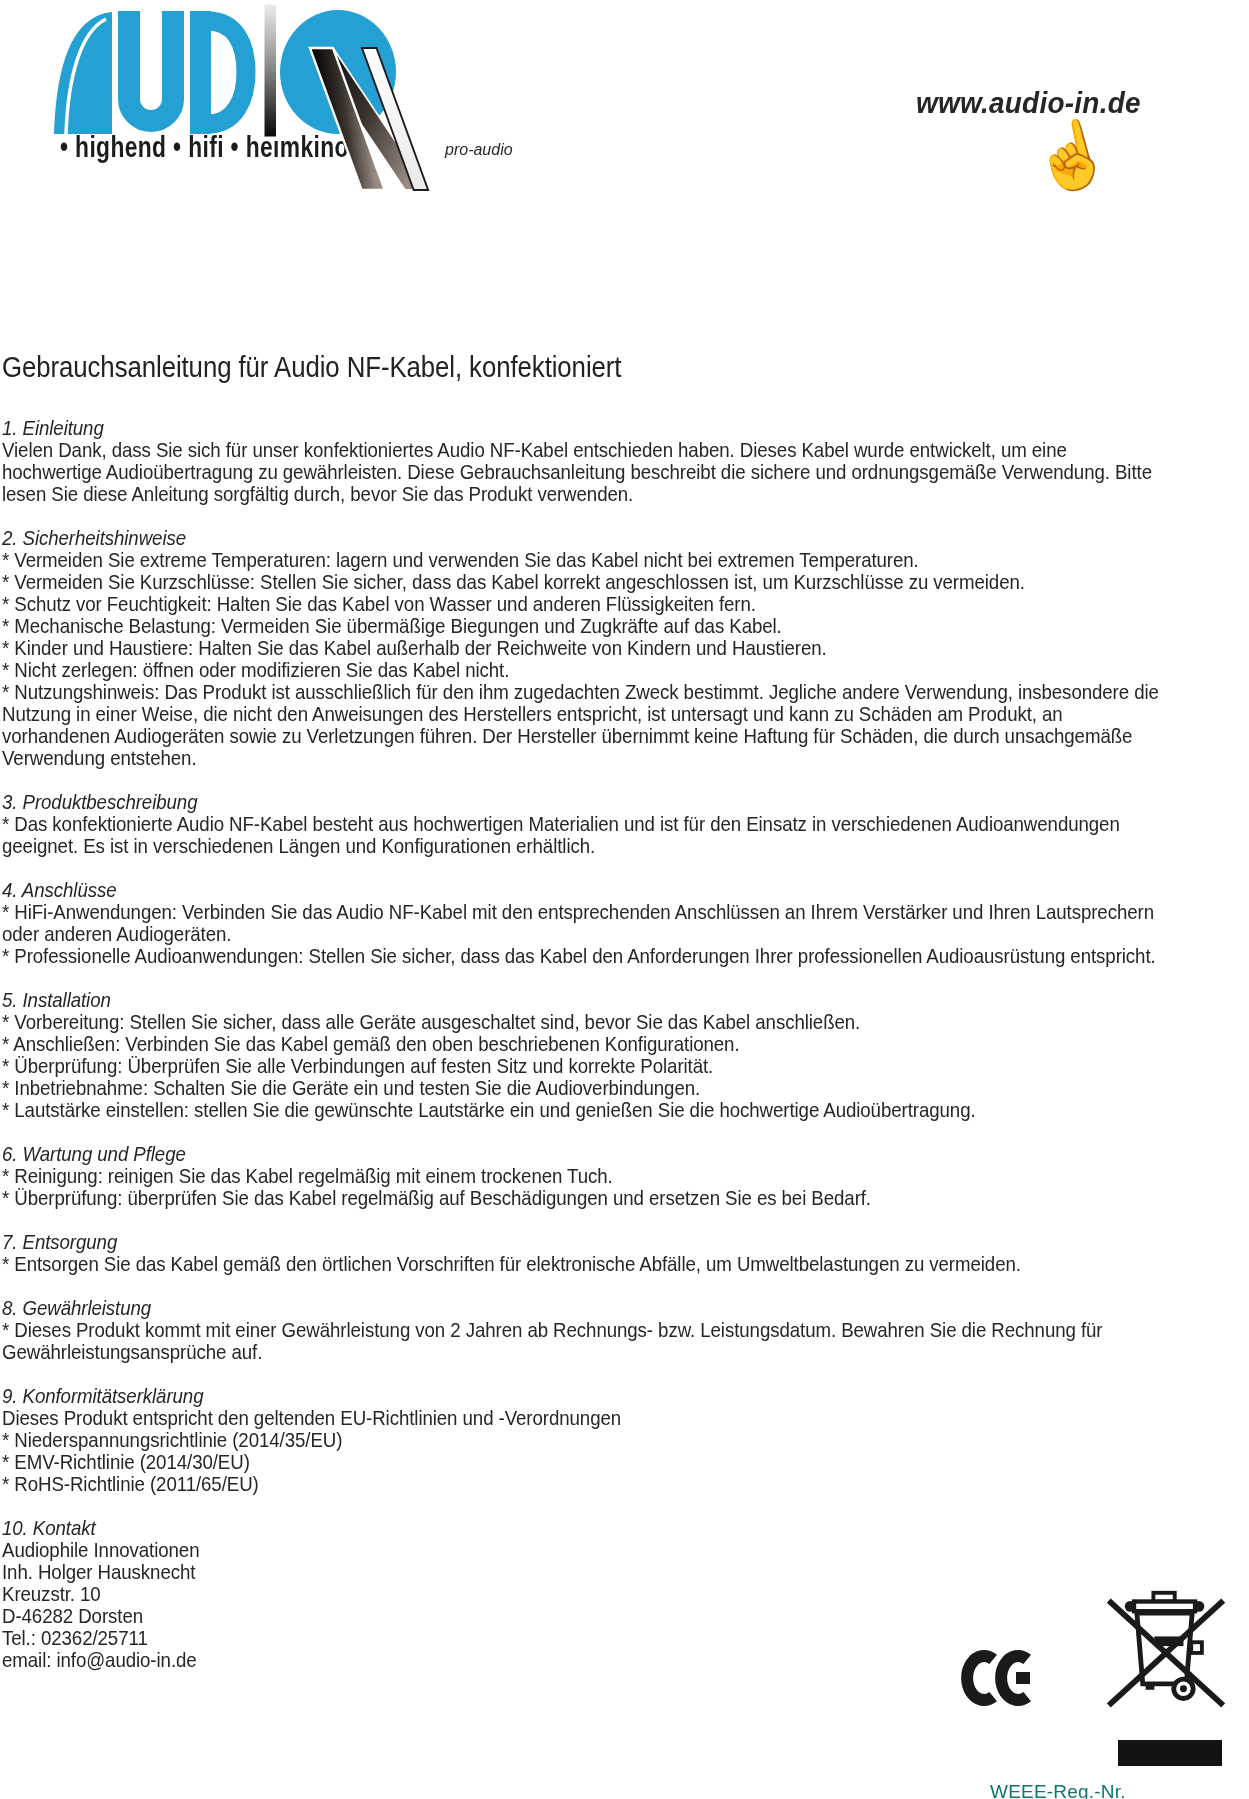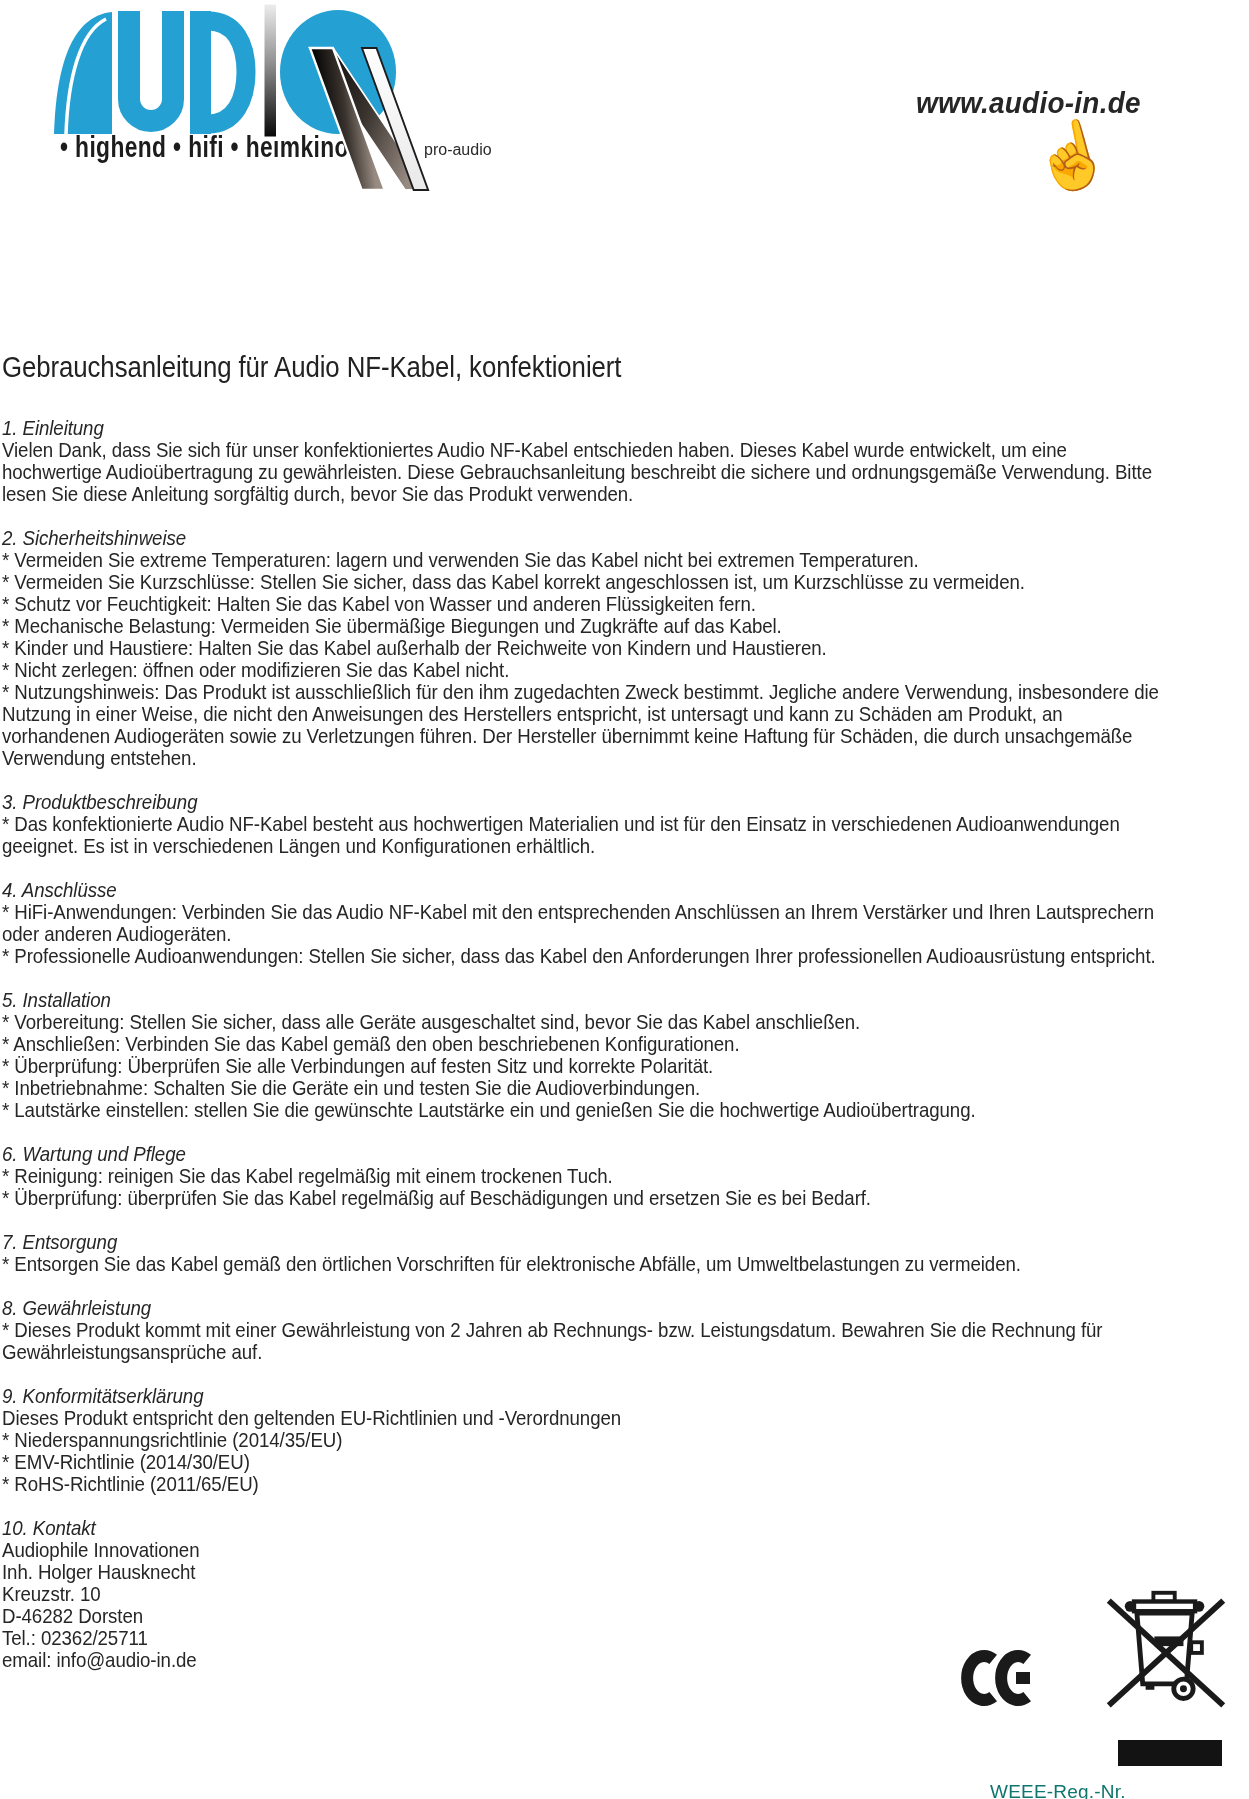--- a/index.html
+++ b/index.html
@@ -10,21 +10,21 @@
   .abs{position:absolute;}
 
   
   #logo-svg{left:0;top:0;width:600px;height:200px;z-index:3;pointer-events:none;}
   #tagline{left:60px;top:130px;z-index:2;white-space:nowrap;}
   #tagline .tg{
     display:inline-block;font-weight:bold;font-size:30px;color:#1c1c1c;
     transform:scaleX(0.76);transform-origin:0 50%;letter-spacing:0.5px;
   }
   #tagline-bullet{left:384px;top:141px;z-index:2;font-weight:bold;font-size:30px;color:#1c1c1c;}
-  #tagline-right{left:424px;top:141px;z-index:2;}
+  #tagline-right{left:445px;top:141px;z-index:2;font-style:italic;}
   #website{
     left:916px;top:86px;font-weight:bold;font-style:italic;font-size:30px;
     color:#262626;letter-spacing:0.3px;transform:scaleX(0.93);transform-origin:0 0;
   }
   #hand{
     left:1032px;top:124px;font-size:64px;line-height:64px;color:#1a1a1a;
     transform:rotate(-14deg);
   }
 
   

